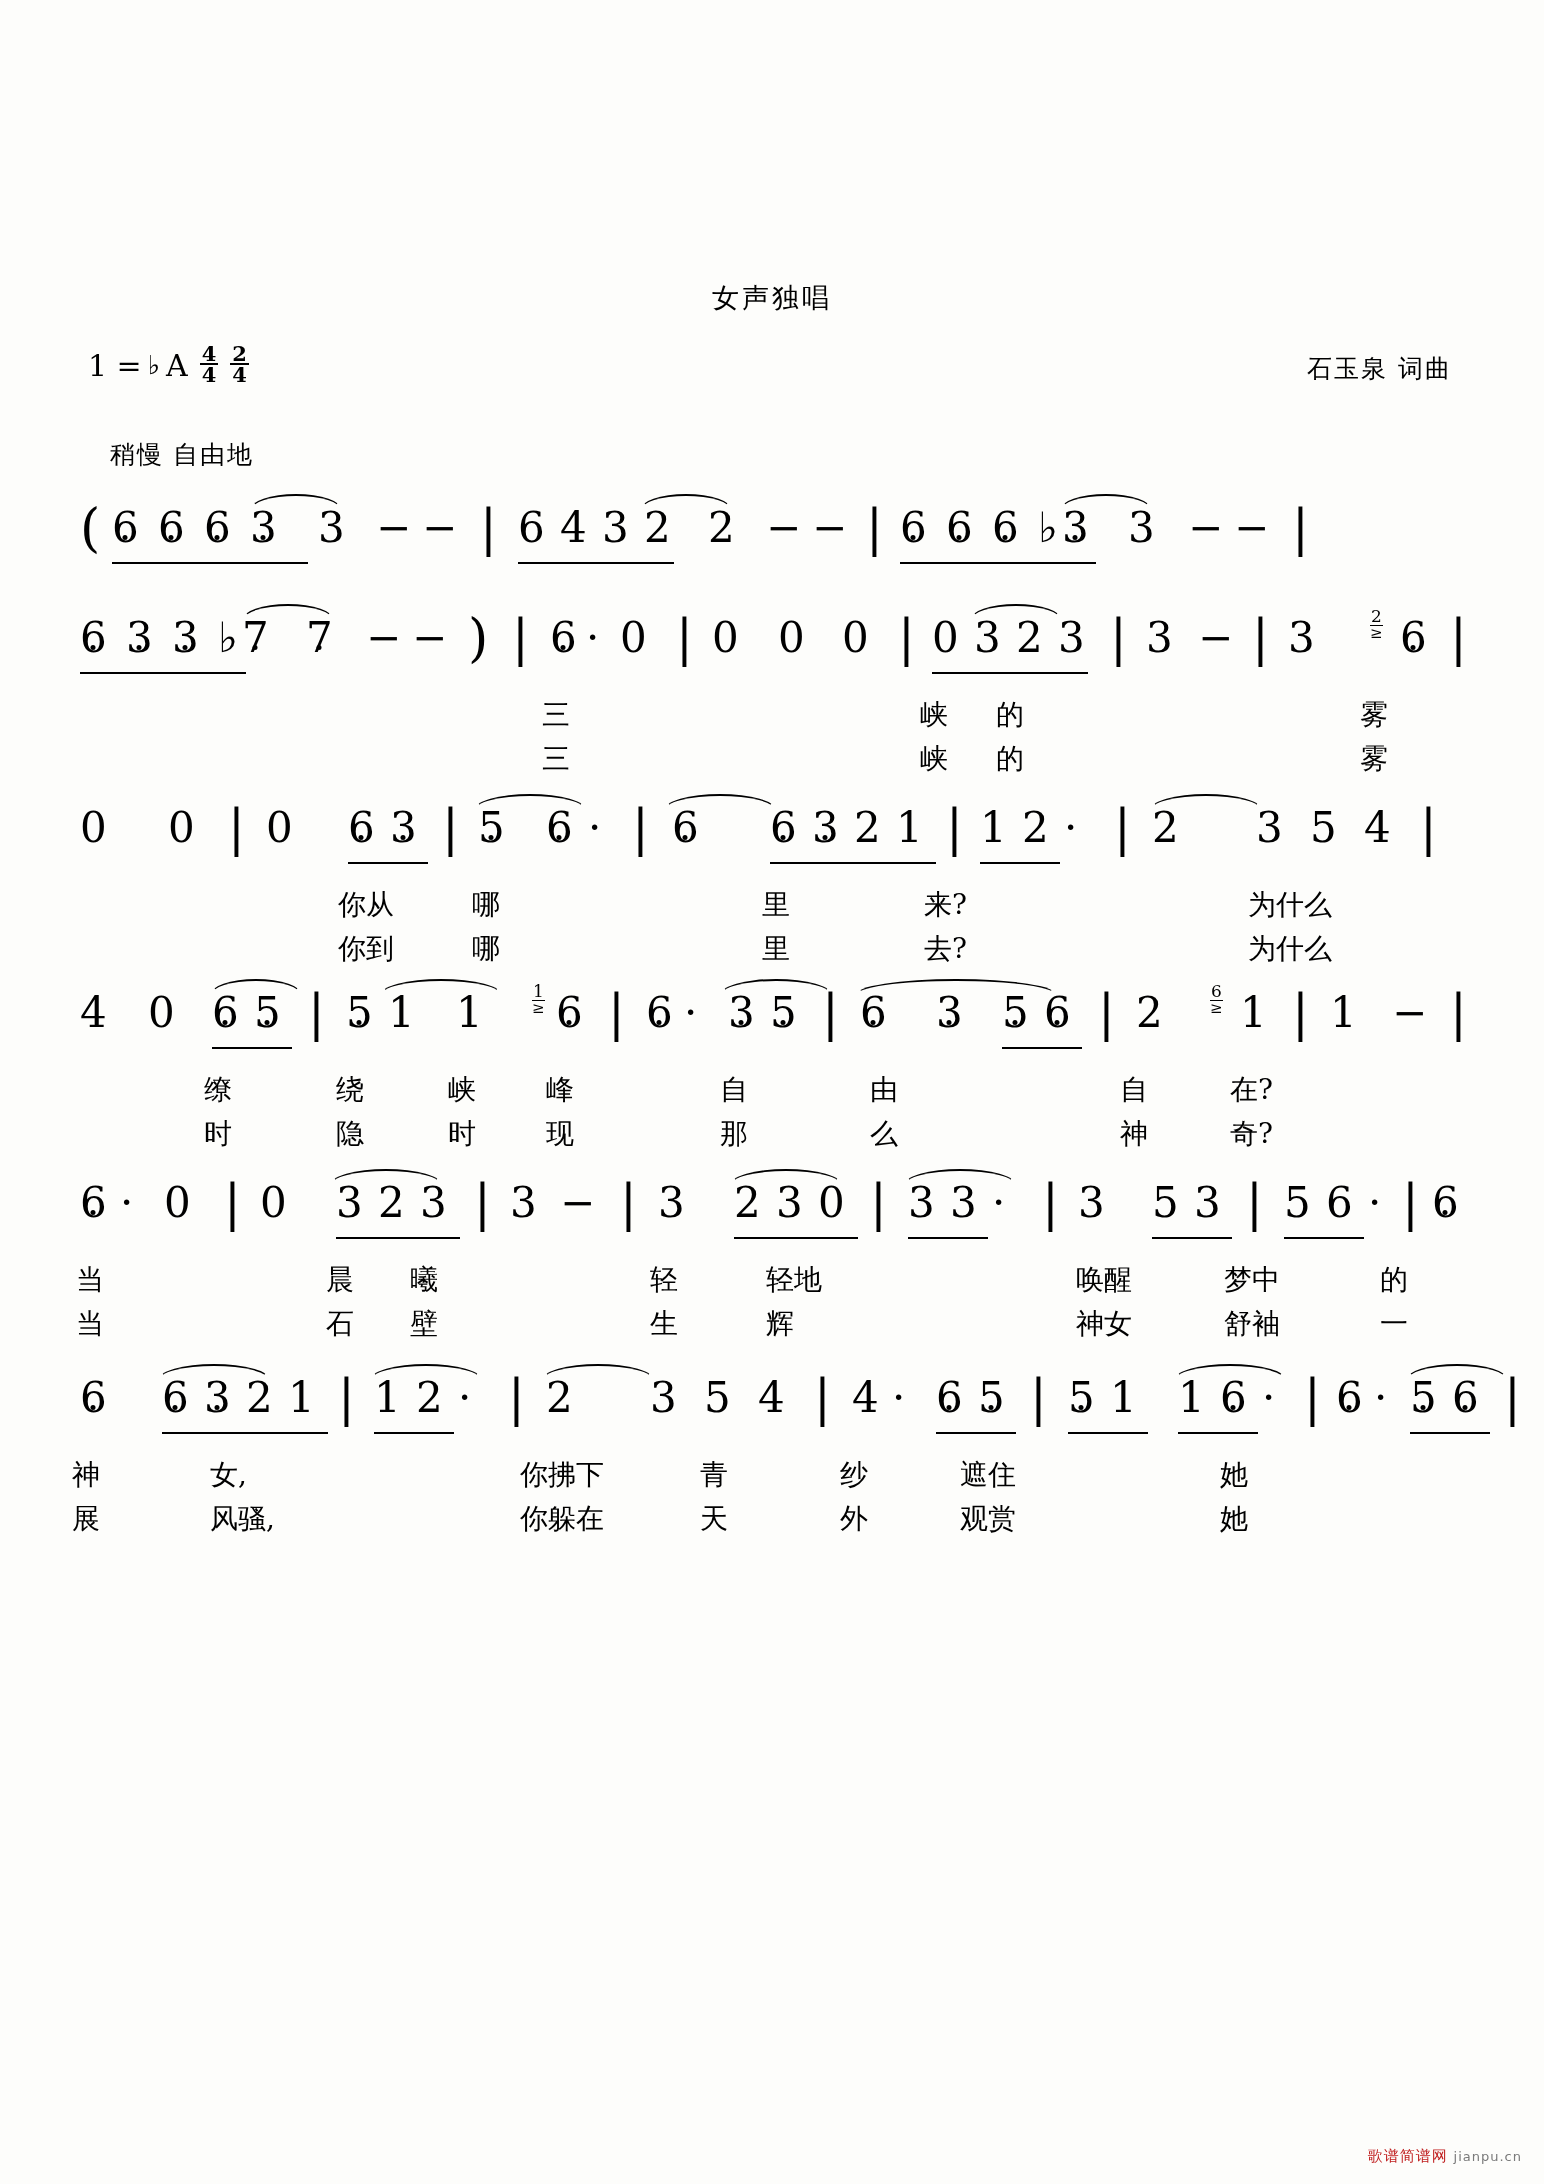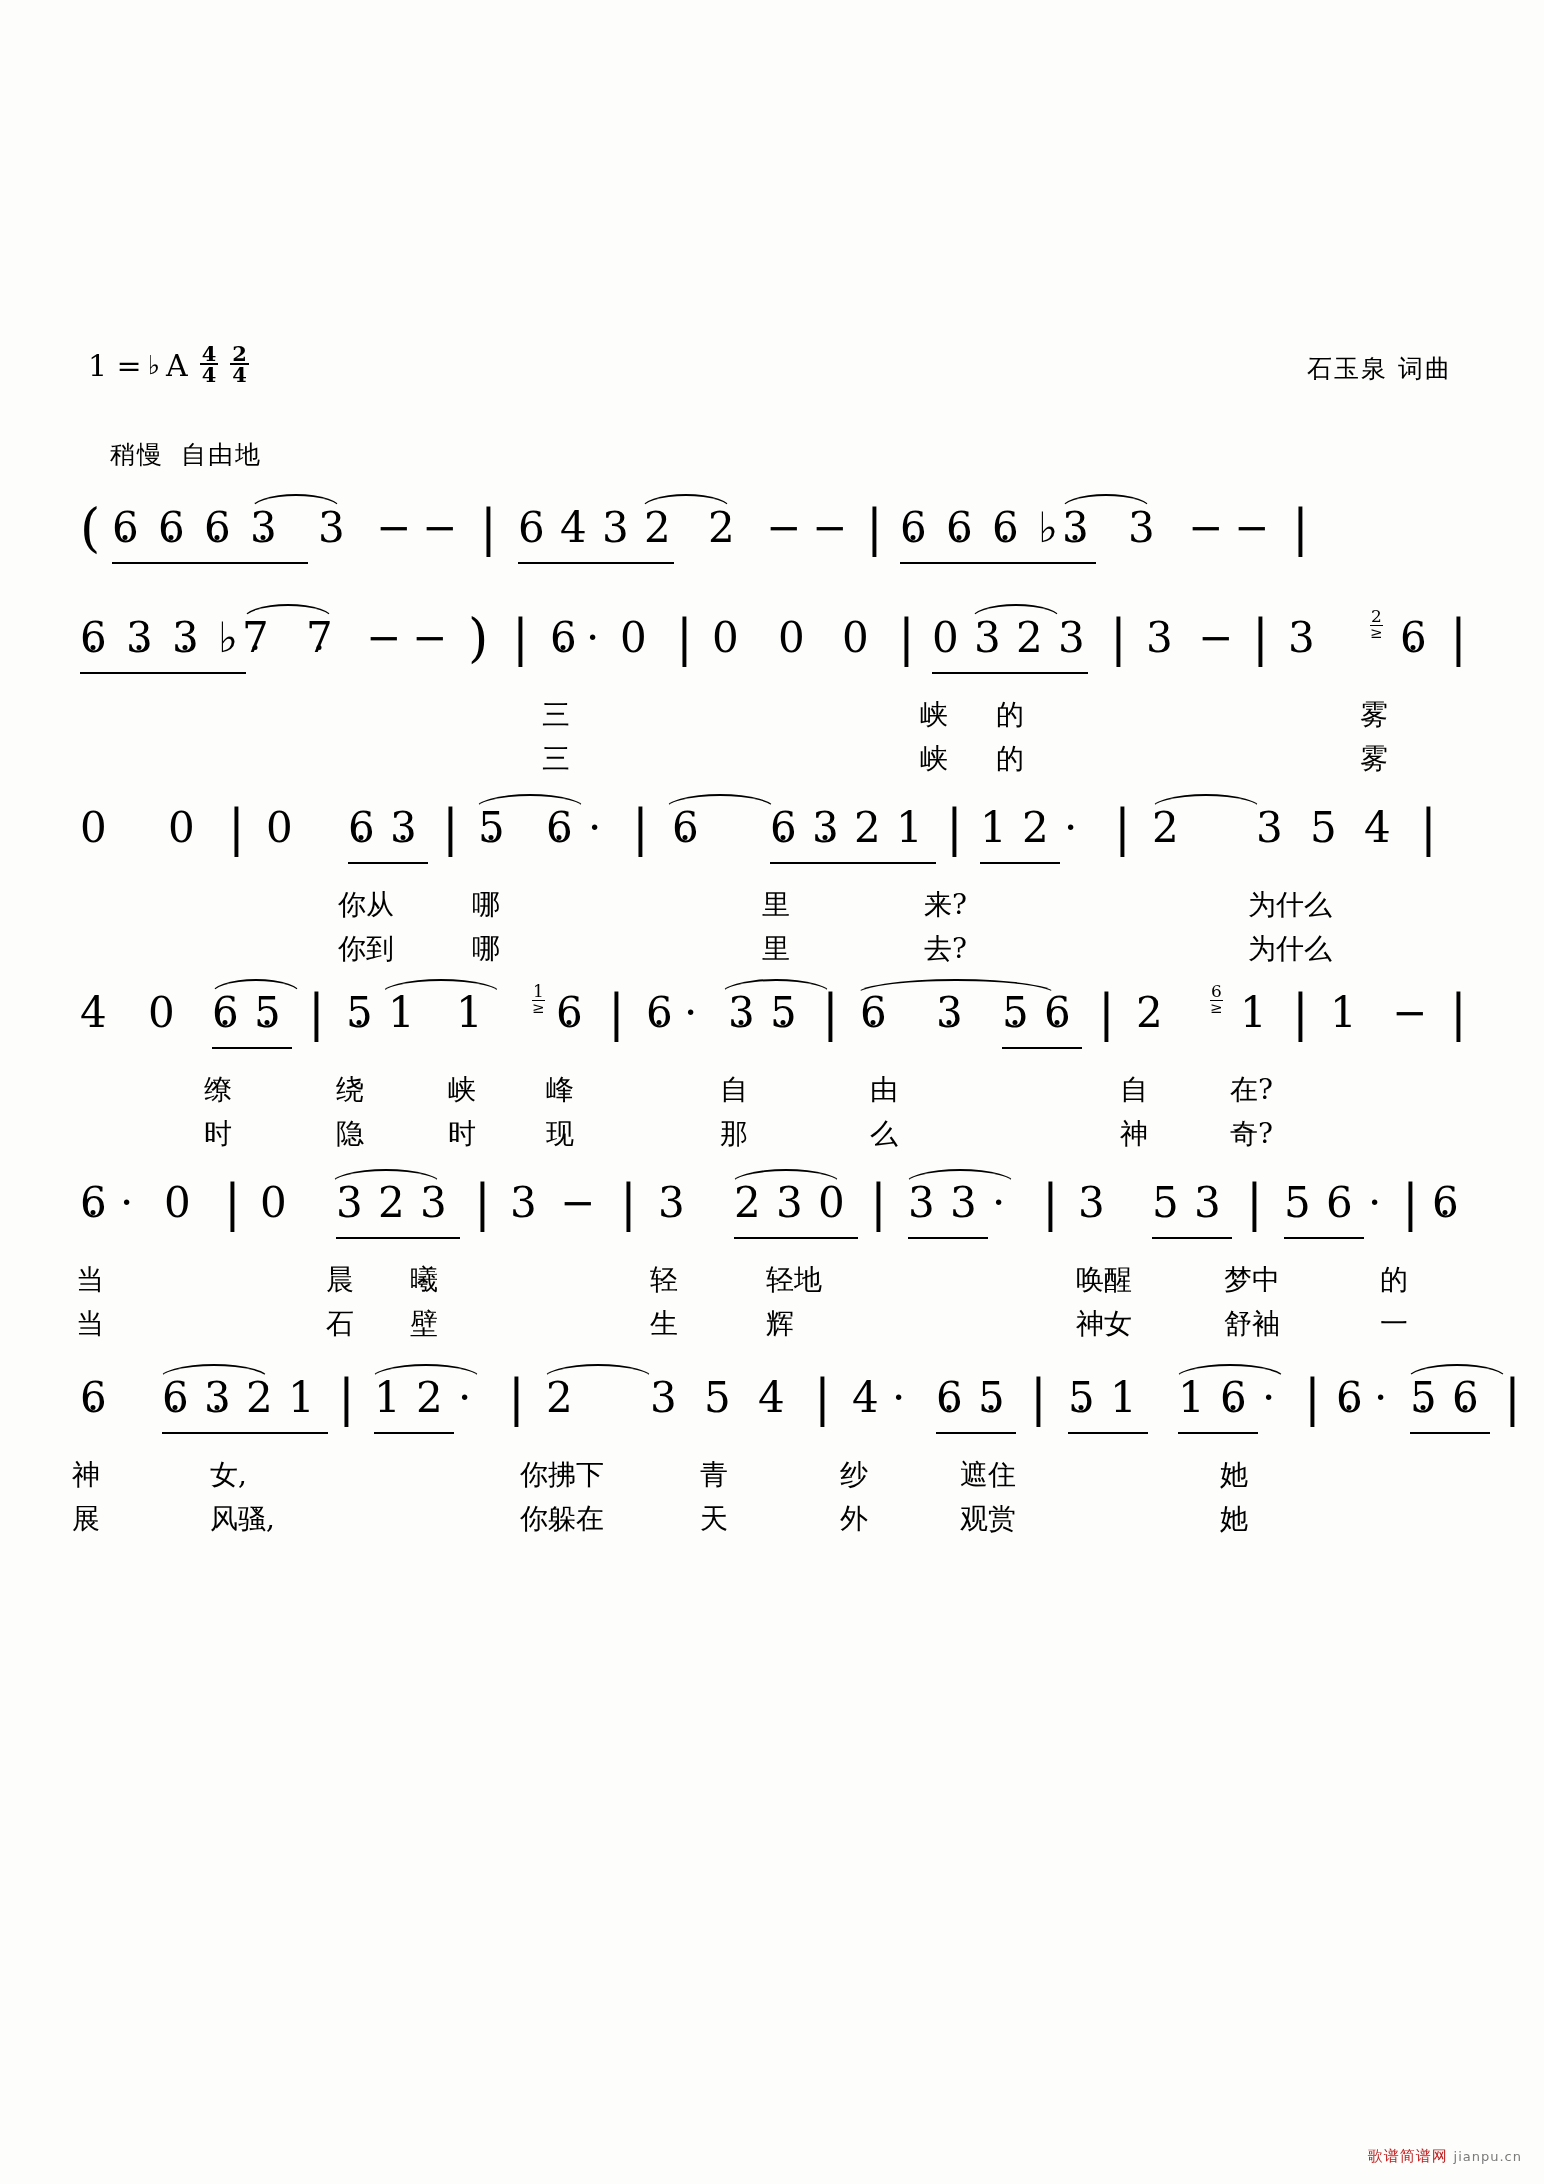--- a/index.html
+++ b/index.html
@@ -74,21 +74,21 @@
     top: 352px;
     right: 92px;
     font-family: "DejaVu Serif", serif;
     font-size: 25px;
     letter-spacing: 2px;
   }
   .tempo {
     position: absolute;
     top: 438px;
     left: 110px;
-    font-family: Liberation Mono, monospace;
+    font-family: Liberation Sans, sans-serif;
     font-size: 25px;
     letter-spacing: 2px;
   }
 
   
   .system {
     position: absolute;
     left: 80px;
     width: 1390px;
   }
@@ -169,20 +169,21 @@
     color: #c02020;
     letter-spacing: 1px;
   }
   .watermark .site { color: #7a7a7a; font-size: 13px; }
 </style>
 </head>
 <body>
 
 <div class="page">
 
+  <div class="subtitle">女声独唱</div>
 
   <div class="keysig">
     <span>1 =</span>
     <span class="flat">♭</span>
     <span>A</span>
     <span class="meter">
       <span class="num">4</span>
       <span class="den">4</span>
     </span>
     <span class="meter">

